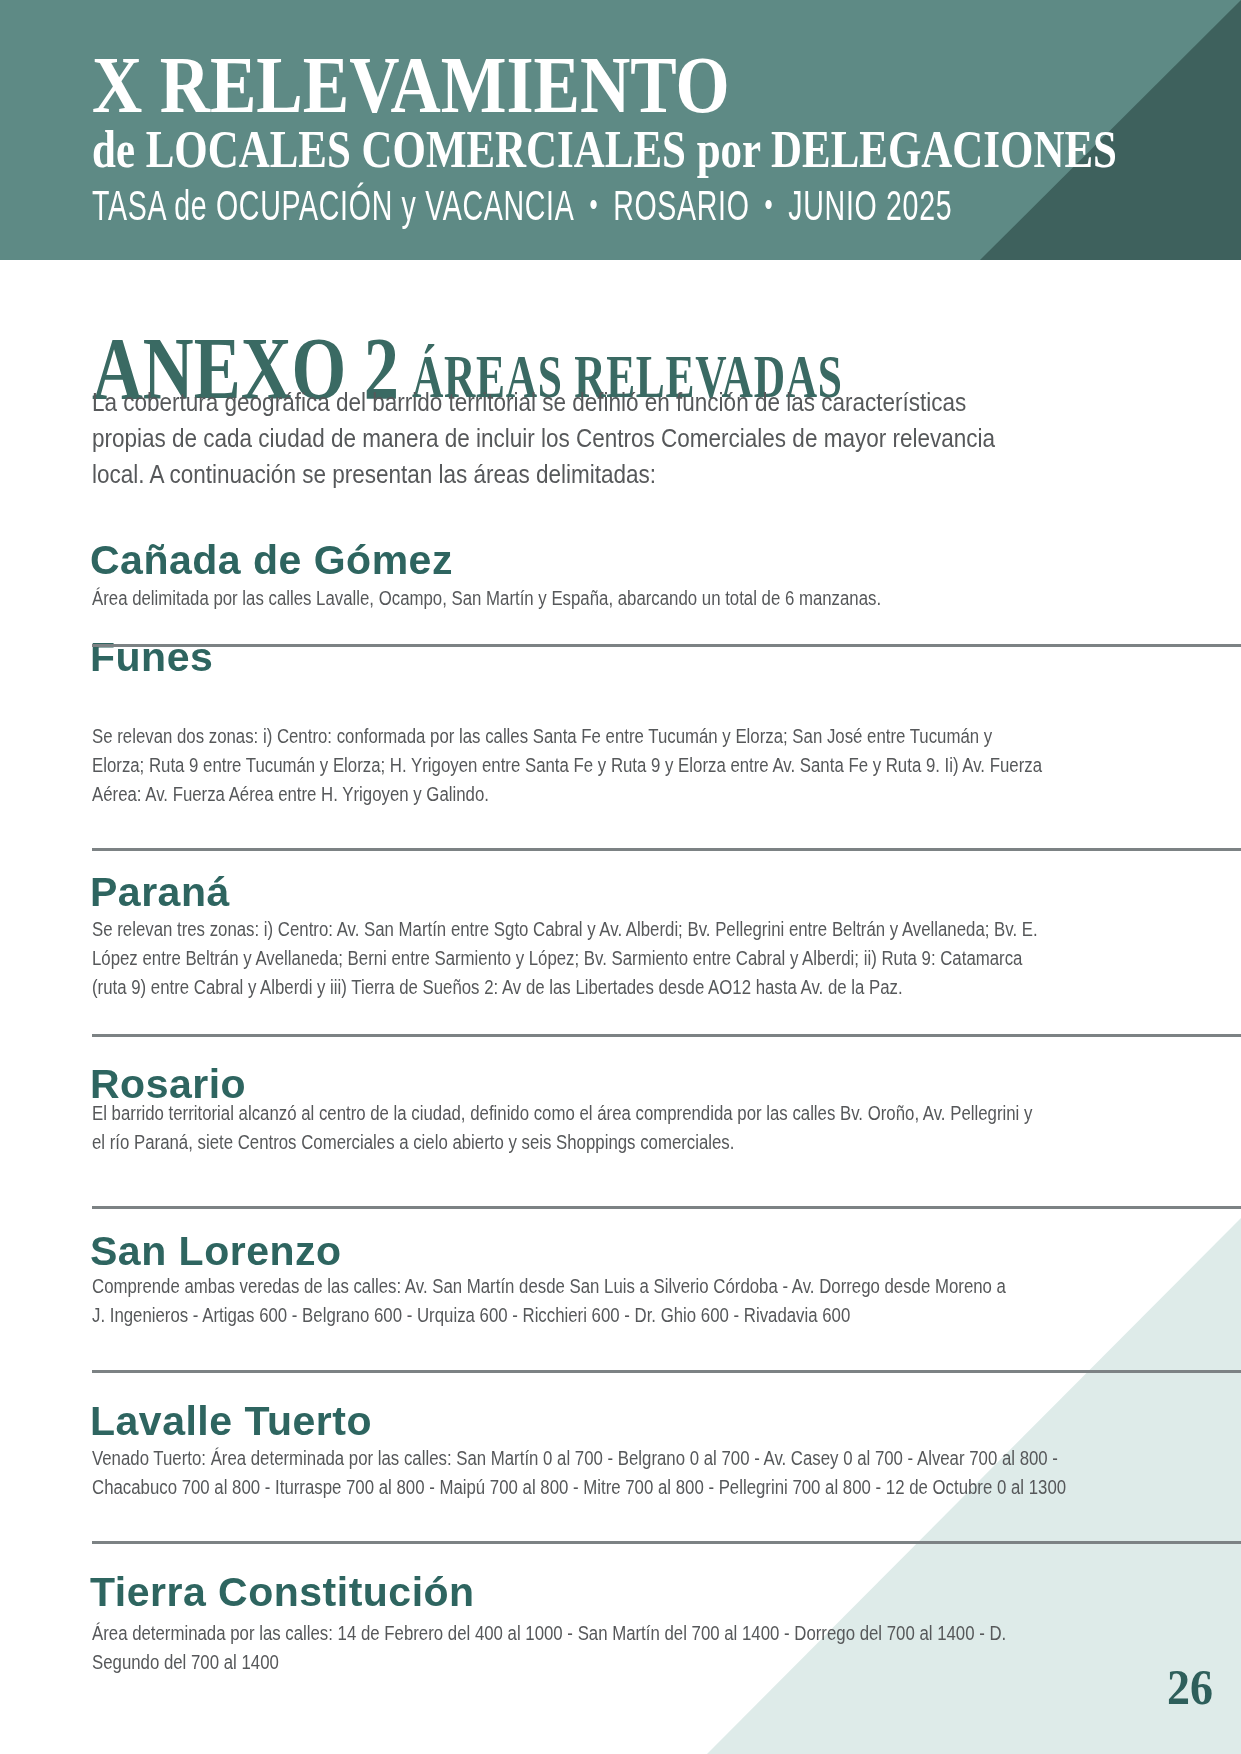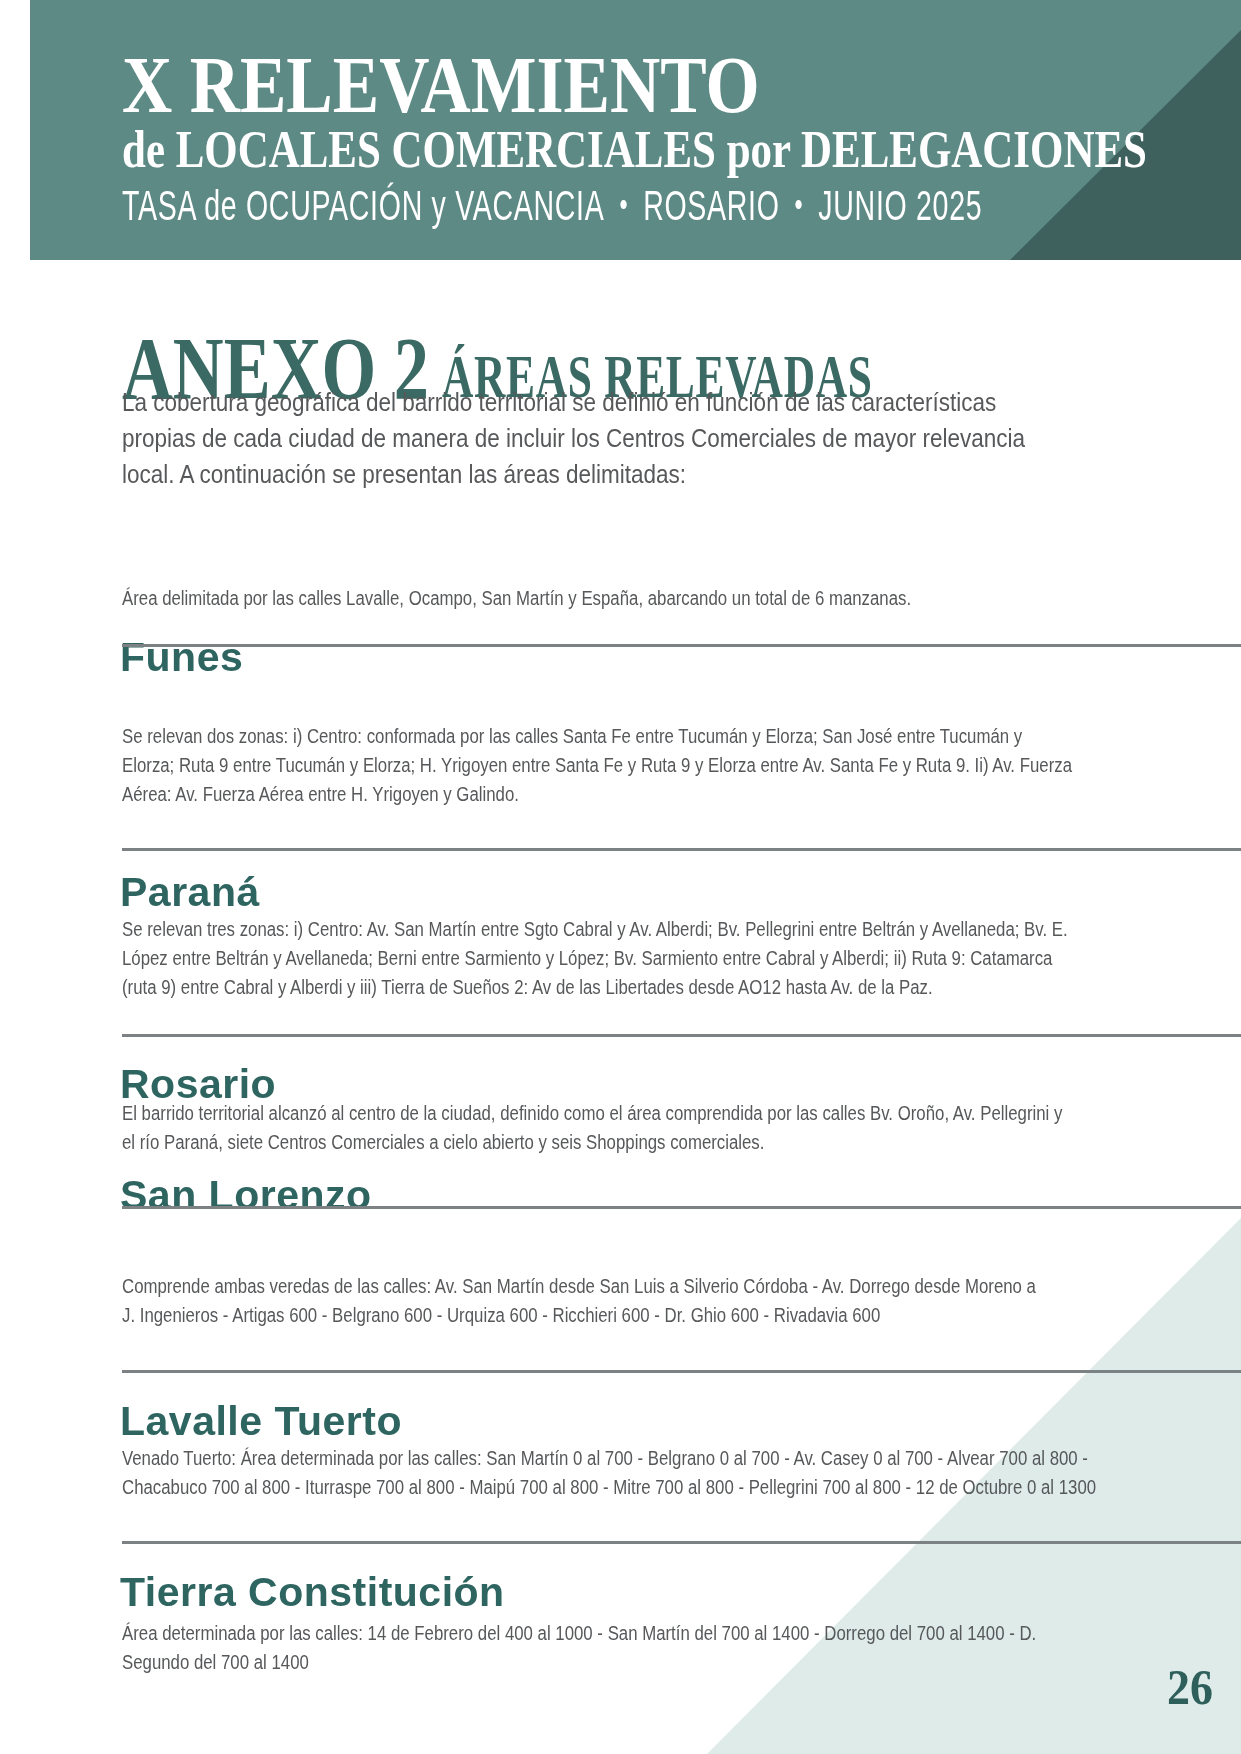--- a/index.html
+++ b/index.html
@@ -92,21 +92,21 @@
     background:var(--divider_gray);z-index:2;
   }
 
   
   .bottom-triangle{
     position:absolute;right:0;bottom:0;width:534px;height:536px;
     background:var(--triangle_mint);
     clip-path:polygon(100% 0,0 100%,100% 100%);
     z-index:0;
   }
-  .content-layer{position:absolute;inset:0;z-index:1;margin-left:30px;}
+  .content-layer{position:absolute;inset:0;z-index:1;}
 
   .page-number{
     position:absolute;right:28px;top:1662px;
     font-family:"Liberation Serif","DejaVu Serif",serif;
     font-weight:bold;font-size:50px;line-height:1;color:var(--page_num);
     transform:scaleX(0.92);transform-origin:right top;
   }
 </style>
 </head>
 <body>
@@ -126,41 +126,42 @@
       </div>
     </div>
 
     <div class="anexo-label">ANEXO 2</div>
     <div class="anexo-title">ÁREAS RELEVADAS</div>
 
     <div class="intro">La cobertura geográfica del barrido territorial se definió en función de las características
 propias de cada ciudad de manera de incluir los Centros Comerciales de mayor relevancia
 local. A continuación se presentan las áreas delimitadas:</div>
 
+    <h2 class="section-title" style="top:537px">Cañada de Gómez</h2>
     <p class="section-body" style="top:584px">Área delimitada por las calles Lavalle, Ocampo, San Martín y España, abarcando un total de 6 manzanas.</p>
     <div class="divider" style="top:644px"></div>
 
     <h2 class="section-title" style="top:634px">Funes</h2>
     <p class="section-body" style="top:722px">Se relevan dos zonas: i) Centro: conformada por las calles Santa Fe entre Tucumán y Elorza; San José entre Tucumán y
 Elorza; Ruta 9 entre Tucumán y Elorza; H. Yrigoyen entre Santa Fe y Ruta 9 y Elorza entre Av. Santa Fe y Ruta 9. Ii) Av. Fuerza
 Aérea: Av. Fuerza Aérea entre H. Yrigoyen y Galindo.</p>
     <div class="divider" style="top:848px"></div>
 
     <h2 class="section-title" style="top:869px">Paraná</h2>
     <p class="section-body" style="top:915px">Se relevan tres zonas: i) Centro: Av. San Martín entre Sgto Cabral y Av. Alberdi; Bv. Pellegrini entre Beltrán y Avellaneda; Bv. E.
 López entre Beltrán y Avellaneda; Berni entre Sarmiento y López; Bv. Sarmiento entre Cabral y Alberdi; ii) Ruta 9: Catamarca
 (ruta 9) entre Cabral y Alberdi y iii) Tierra de Sueños 2: Av de las Libertades desde AO12 hasta Av. de la Paz.</p>
     <div class="divider" style="top:1034px"></div>
 
     <h2 class="section-title" style="top:1061px">Rosario</h2>
     <p class="section-body" style="top:1099px">El barrido territorial alcanzó al centro de la ciudad, definido como el área comprendida por las calles Bv. Oroño, Av. Pellegrini y
 el río Paraná, siete Centros Comerciales a cielo abierto y seis Shoppings comerciales.</p>
     <div class="divider" style="top:1206px"></div>
 
-    <h2 class="section-title" style="top:1172px">San Lorenzo</h2>
+    <h2 class="section-title" style="top:1228px">San Lorenzo</h2>
     <p class="section-body" style="top:1272px">Comprende ambas veredas de las calles: Av. San Martín desde San Luis a Silverio Córdoba - Av. Dorrego desde Moreno a
 J. Ingenieros - Artigas 600 - Belgrano 600 - Urquiza 600 - Ricchieri 600 - Dr. Ghio 600 - Rivadavia 600</p>
     <div class="divider" style="top:1370px"></div>
 
     <h2 class="section-title" style="top:1398px">Lavalle Tuerto</h2>
     <p class="section-body" style="top:1444px">Venado Tuerto: Área determinada por las calles: San Martín 0 al 700 - Belgrano 0 al 700 - Av. Casey 0 al 700 - Alvear 700 al 800 -
 Chacabuco 700 al 800 - Iturraspe 700 al 800 - Maipú 700 al 800 - Mitre 700 al 800 - Pellegrini 700 al 800 - 12 de Octubre 0 al 1300</p>
     <div class="divider" style="top:1541px"></div>
 
     <h2 class="section-title" style="top:1569px">Tierra Constitución</h2>

